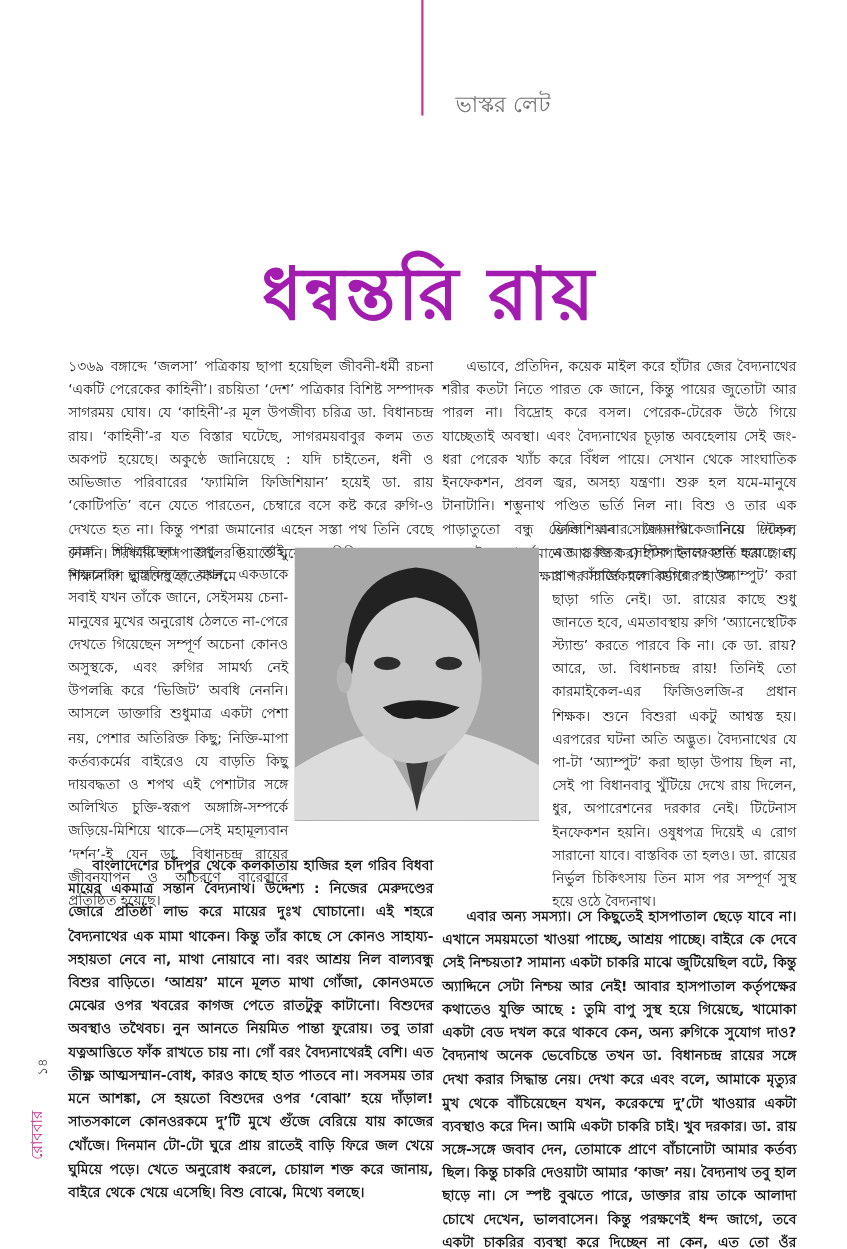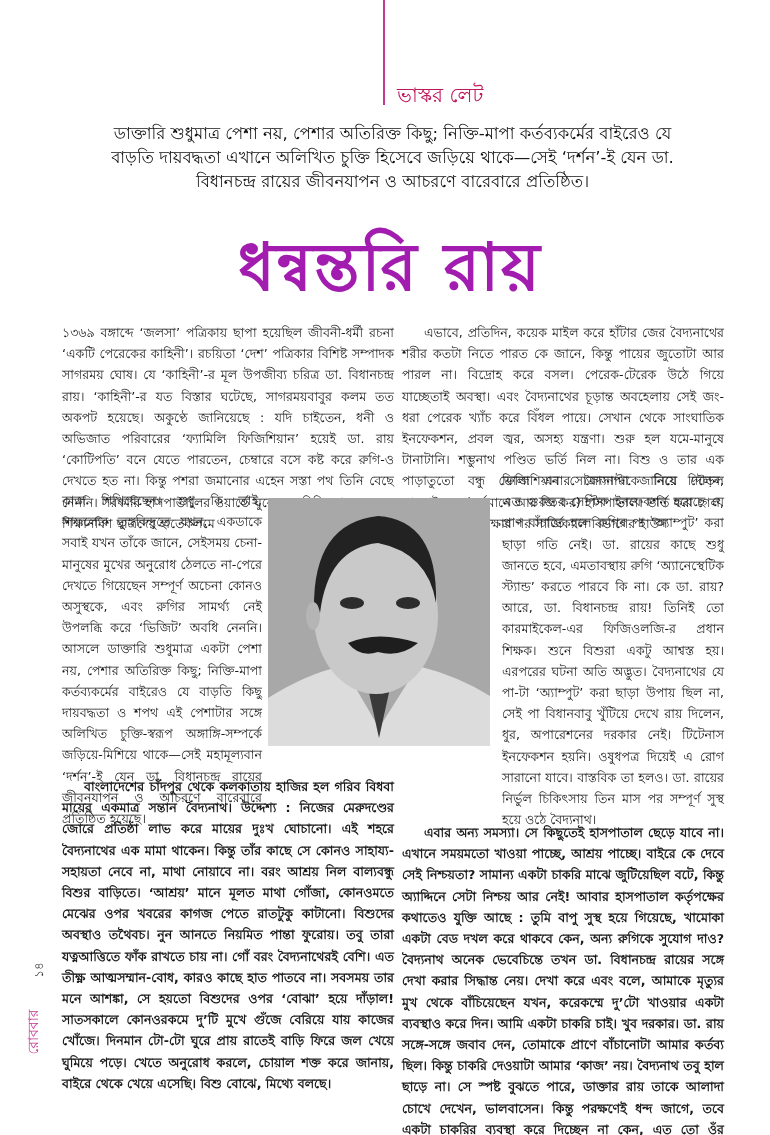--- a/index.html
+++ b/index.html
@@ -3,21 +3,21 @@
 <meta charset="utf-8">
 <style>
   html, body { margin: 0; padding: 0; background: #ffffff; }
   body { width: 770px; height: 1135px; position: relative; overflow: hidden;
          font-family: "DejaVu Sans", "Liberation Sans", sans-serif; color: #1a1a1a; }
   .page { position: absolute; inset: 0; }
 
   
   .rule-vert { position: absolute; left: 383px; top: 0; width: 2px; height: 105px; background: #c2378f; }
   .section-name { position: absolute; left: 196px; top: 80px; font-size: 20px; letter-spacing: 6px; color: #1a1a1a; }
-  .author { position: absolute; left: 397px; top: 80px; font-size: 20px; color: #be185d; }
+  .author { position: absolute; left: 414px; top: 80px; font-size: 20px; color: #737373; }
 
   
   .deck { position: absolute; left: 95px; top: 122px; width: 595px; font-size: 16.5px; line-height: 24px;
           text-align: center; color: #111; }
 
   
   .title { position: absolute; left: 200px; top: 222px; width: 380px; text-align: center;
            font-family: "DejaVu Serif", "Liberation Serif", serif; font-size: 66px; line-height: 90px;
            color: #a21caf; font-weight: bold; letter-spacing: 2px; }
 
@@ -46,21 +46,20 @@
                 transform: rotate(-90deg); white-space: nowrap; }
 </style>
 </head>
 <body>
 
 <div class="page">
 
   <div class="rule-vert"></div>
   <div class="author">ভাস্কর লেট</div>
 
-  <div class="deck">ডাক্তারি শুধুমাত্র পেশা নয়, পেশার অতিরিক্ত কিছু; নিক্তি-মাপা কর্তব্যকর্মের বাইরেও যে বাড়তি দায়বদ্ধতা এখানে অলিখিত চুক্তি হিসেবে জড়িয়ে থাকে—সেই ‘দর্শন’-ই যেন ডা. বিধানচন্দ্র রায়ের জীবনযাপন ও আচরণে বারেবারে প্রতিষ্ঠিত।</div>
 
   <div class="title">ধন্বন্তরি রায়</div>
 
   <div class="col col-left-top">
     <p>১৩৬৯ বঙ্গাব্দে ‘জলসা’ পত্রিকায় ছাপা হয়েছিল জীবনী-ধর্মী রচনা ‘একটি পেরেকের কাহিনী’। রচয়িতা ‘দেশ’ পত্রিকার বিশিষ্ট সম্পাদক সাগরময় ঘোষ। যে ‘কাহিনী’-র মূল উপজীব্য চরিত্র ডা. বিধানচন্দ্র রায়। ‘কাহিনী’-র যত বিস্তার ঘটেছে, সাগরময়বাবুর কলম তত অকপট হয়েছে। অকুণ্ঠে জানিয়েছে : যদি চাইতেন, ধনী ও অভিজাত পরিবারের ‘ফ্যামিলি ফিজিশিয়ান’ হয়েই ডা. রায় ‘কোটিপতি’ বনে যেতে পারতেন, চেম্বারে বসে কষ্ট করে রুগি-ও দেখতে হত না। কিন্তু পশরা জমানোর এহেন সস্তা পথ তিনি বেছে নেননি। সরকারি হাসপাতালের ওয়ার্ডে ঘুরে-ঘুরে চিকিৎসা করেছেন। শিক্ষানবিশ ছাত্রদের হাতেকলমে</p>
   </div>
   <div class="col col-left-narrow">
     <p>কাজ শিখিয়েছেন। শুধু কি তাই, সাফল্যের তুঙ্গবিন্দুতে যখন, একডাকে সবাই যখন তাঁকে জানে, সেইসময় চেনা-মানুষের মুখের অনুরোধ ঠেলতে না-পেরে দেখতে গিয়েছেন সম্পূর্ণ অচেনা কোনও অসুস্থকে, এবং রুগির সামর্থ্য নেই উপলব্ধি করে ‘ভিজিট’ অবধি নেননি। আসলে ডাক্তারি শুধুমাত্র একটা পেশা নয়, পেশার অতিরিক্ত কিছু; নিক্তি-মাপা কর্তব্যকর্মের বাইরেও যে বাড়তি কিছু দায়বদ্ধতা ও শপথ এই পেশাটার সঙ্গে অলিখিত চুক্তি-স্বরূপ অঙ্গাঙ্গি-সম্পর্কে জড়িয়ে-মিশিয়ে থাকে—সেই মহামূল্যবান ‘দর্শন’-ই যেন ডা. বিধানচন্দ্র রায়ের জীবনযাপন ও আচরণে বারেবারে প্রতিষ্ঠিত হয়েছে।</p>
   </div>
   <div class="col col-left-bottom">

